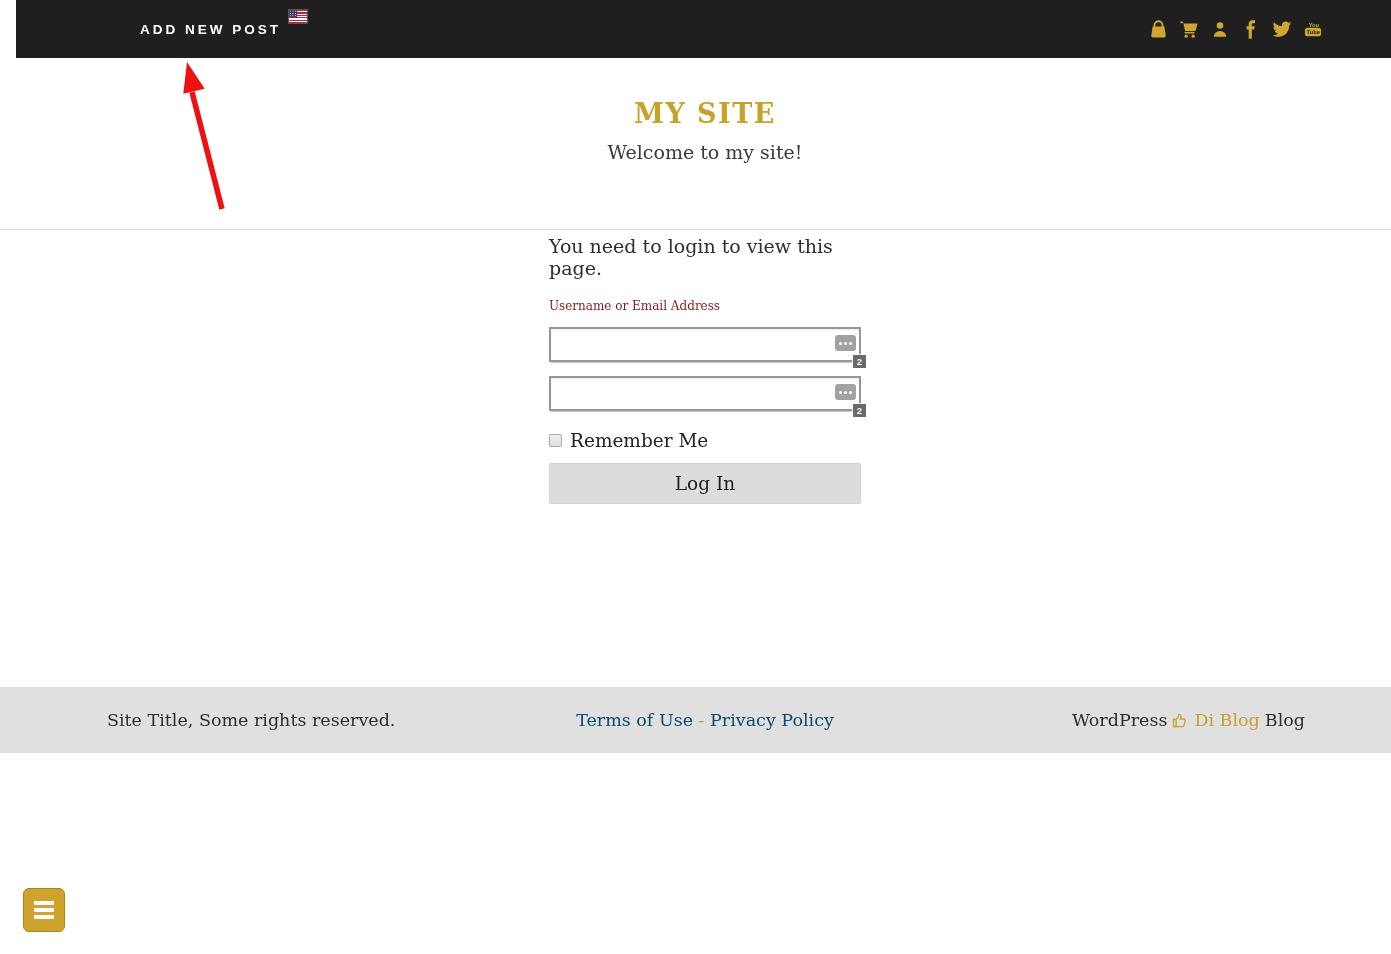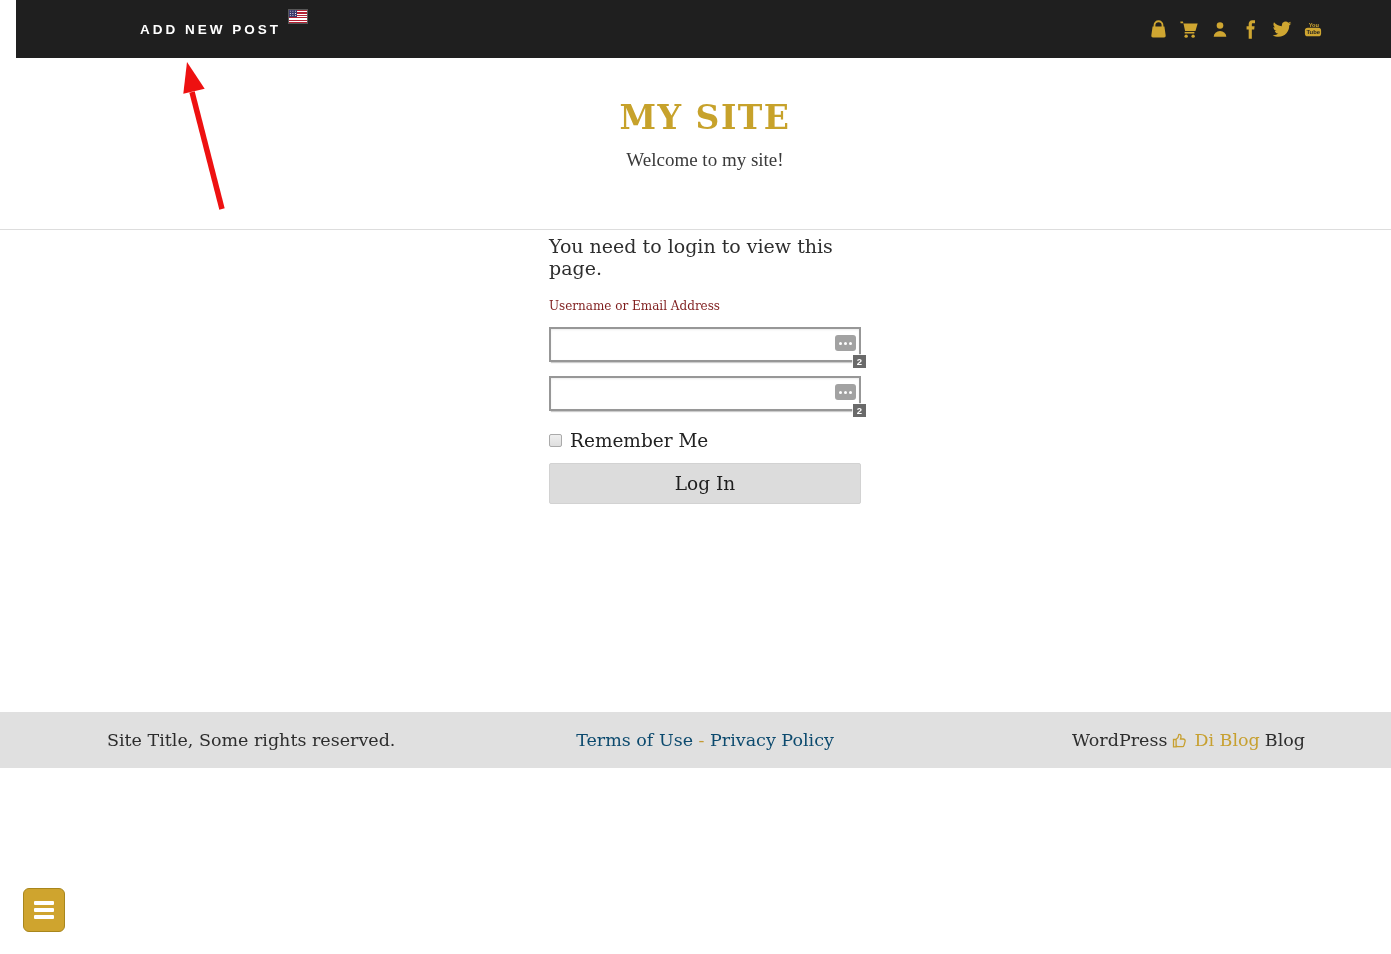--- a/index.html
+++ b/index.html
@@ -32,24 +32,24 @@
   .social a { display:flex; align-items:center; justify-content:center; width:20px; height:20px; cursor:pointer; }
   .social svg { display:block; }
 
   
   .site-header {
     position:absolute; top:58px; left:0; width:100%; height:172px;
     background:#ffffff; border-bottom:1px solid #dddddd; text-align:center;
     padding-left:19px;
   }
   .site-title {
-    margin:40px 0 0 0; font-size:33px; font-weight:bold; letter-spacing:1.5px;
+    margin:40px 0 0 0; font-size:27px; font-weight:bold; letter-spacing:1.5px;
     color:#c7a22b; cursor:pointer;
   }
-  .site-tagline { margin:12px 0 0 0; font-size:19px; color:#3a3a3a;font-family:Liberation Serif, serif; }
+  .site-tagline { margin:12px 0 0 0; font-size:19px; color:#3a3a3a; }
 
   
   .content { position:absolute; top:231px; left:0; width:100%; height:456px; background:#ffffff;padding-left:37px; }
   .form-col { position:absolute; left:549px; top:0; width:312px; }
   .login-notice { margin:4px 0 0 0; font-size:19px; color:#2e2e2e; line-height:22px; }
   .field-label { display:block; margin-top:20px; font-size:12px; color:#7f1d1d; }
   .input-wrap { position:relative; margin-top:14px; }
   .text-input {
     width:312px; height:35px; border:2px solid #979797; background:#ffffff;
     font-size:16px; font-family:"DejaVu Serif", serif; padding:0 30px 0 8px;
@@ -76,21 +76,21 @@
     cursor:pointer;
   }
   .remember-label { font-size:18.5px; color:#222222; }
   .login-button {
     display:block; width:100%; height:41px; margin-top:12px;
     background:#dcdcdc; border:1px solid #d2d2d2; border-radius:2px;
     font-family:"DejaVu Serif", serif; font-size:18.5px; color:#1e1e1e; cursor:pointer;
   }
 
   
-  .site-footer { position:absolute; top:712px; left:0; width:100%; height:56px; background:#e0e0e0; }
+  .site-footer { position:absolute; top:687px; left:0; width:100%; height:66px; background:#e0e0e0; }
   .footer-left { position:absolute; left:107px; top:50%; transform:translateY(-50%); font-size:17.5px; color:#2d2d2d; }
   .footer-center { position:absolute; left:705px; top:50%; transform:translate(-50%,-50%); font-size:17.5px; color:#c49b34; white-space:nowrap; }
   .footer-center a { color:#0c4a6e; text-decoration:none; cursor:pointer; }
   .footer-right { position:absolute; right:86px; top:50%; transform:translateY(-50%); font-size:17.5px; color:#2d2d2d; white-space:nowrap; display:flex; align-items:center; gap:5px; }
   .footer-right a { color:#c7a030; text-decoration:none; cursor:pointer; }
   .thumb-icon { display:inline-flex; align-items:center; }
 
   
   .fab {
     position:absolute; left:23px; top:888px; width:42px; height:44px;

